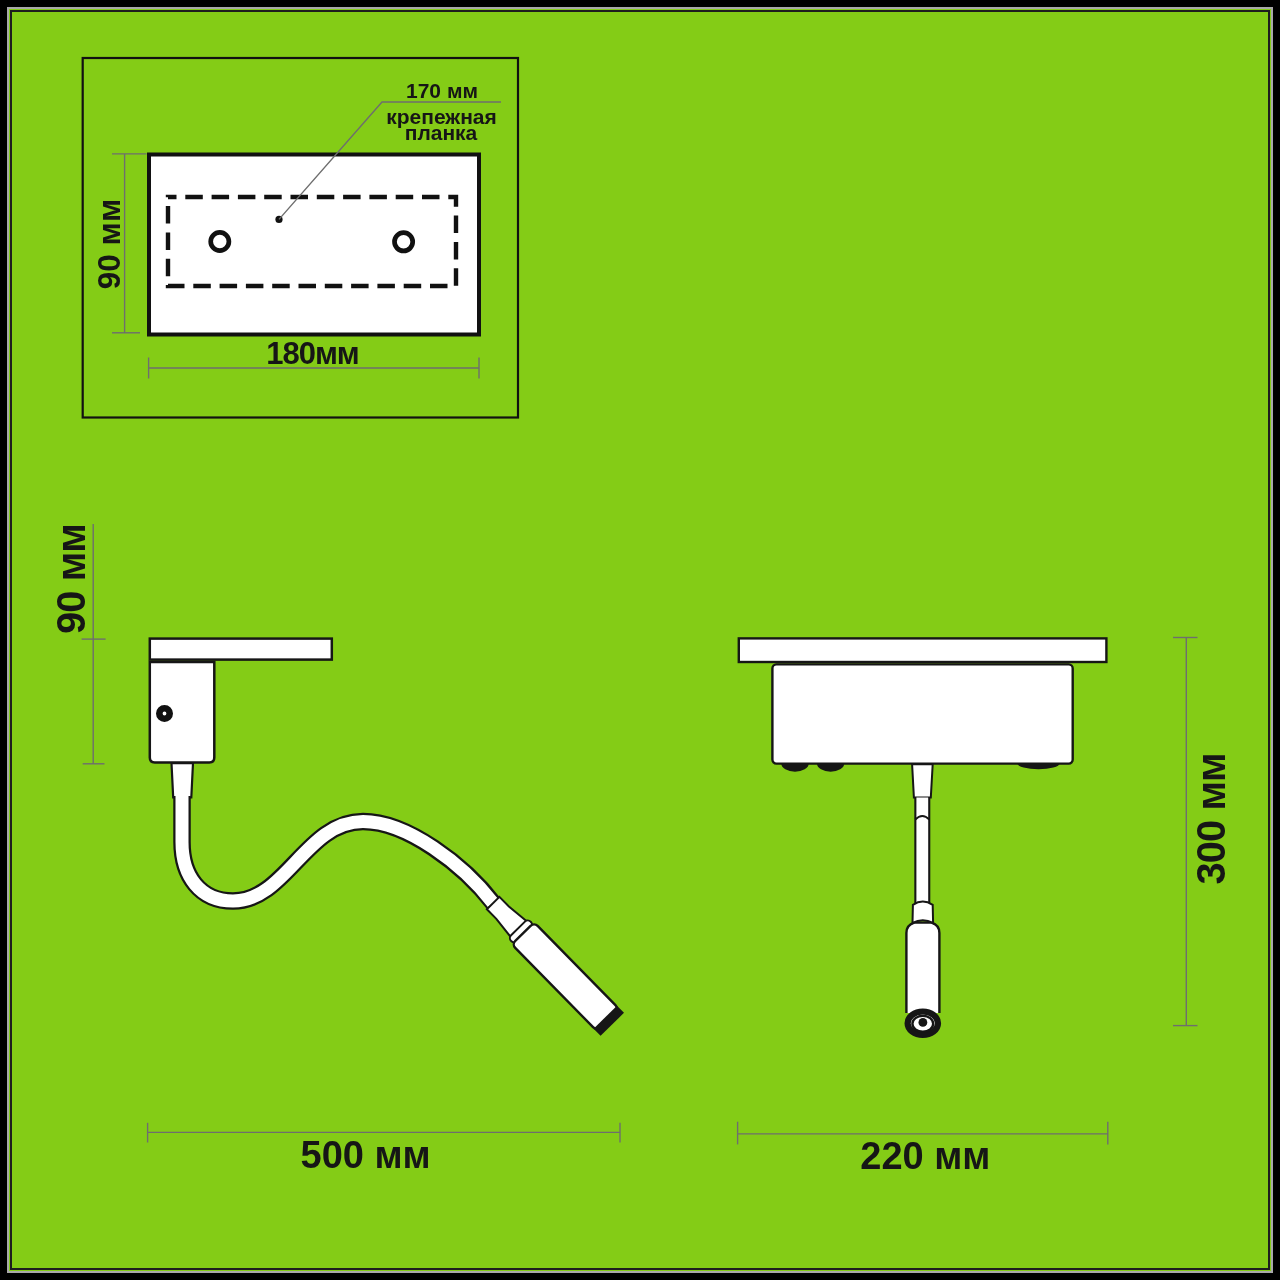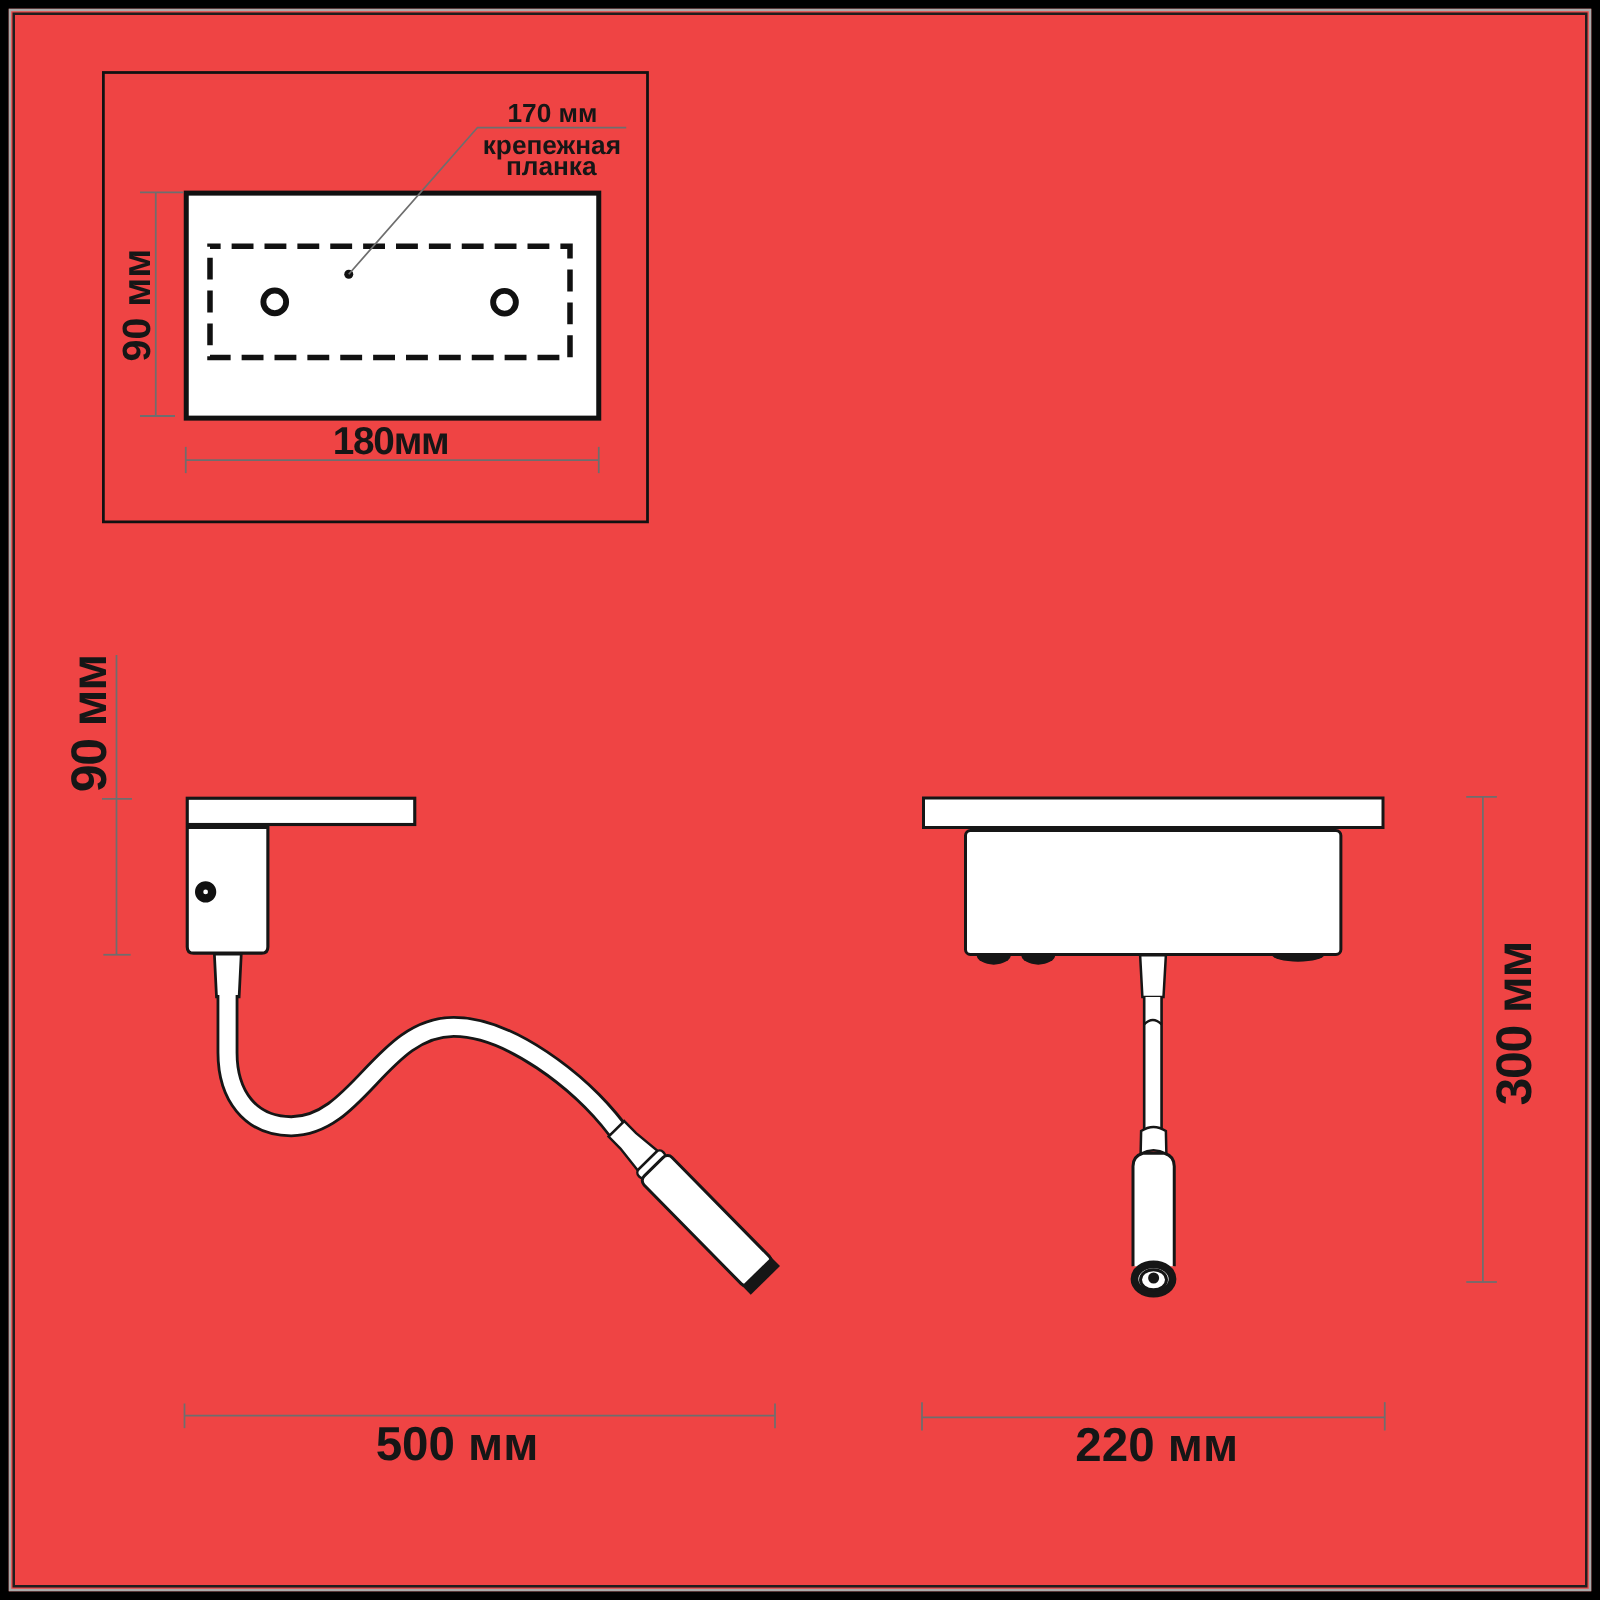--- a/index.html
+++ b/index.html
@@ -1,16 +1,16 @@
 <!DOCTYPE html>
 <html><head>
 <meta charset="utf-8">
 <style>
   html,body{margin:0;padding:0;background:#fff;}
-  .page{position:relative;width:1280px;height:1280px;background:#ef4444;font-family:"Liberation Sans",sans-serif;}
+  .page{position:relative;width:1280px;height:1280px;background:#84cc16;font-family:"Liberation Sans",sans-serif;}
   .f1{position:absolute;inset:0;border:7px solid #000;z-index:5;pointer-events:none;}
   .f2{position:absolute;inset:7px;border:2px solid #a9a9a9;z-index:5;pointer-events:none;}
   .f3{position:absolute;inset:10.2px;border:2px solid #1e1e1e;z-index:5;pointer-events:none;}
   svg{position:absolute;left:0;top:0;}
   text{font-family:"Liberation Sans",sans-serif;font-weight:700;fill:#161616;}
 </style>
 </head>
 <body>
 <div class="page">
 

